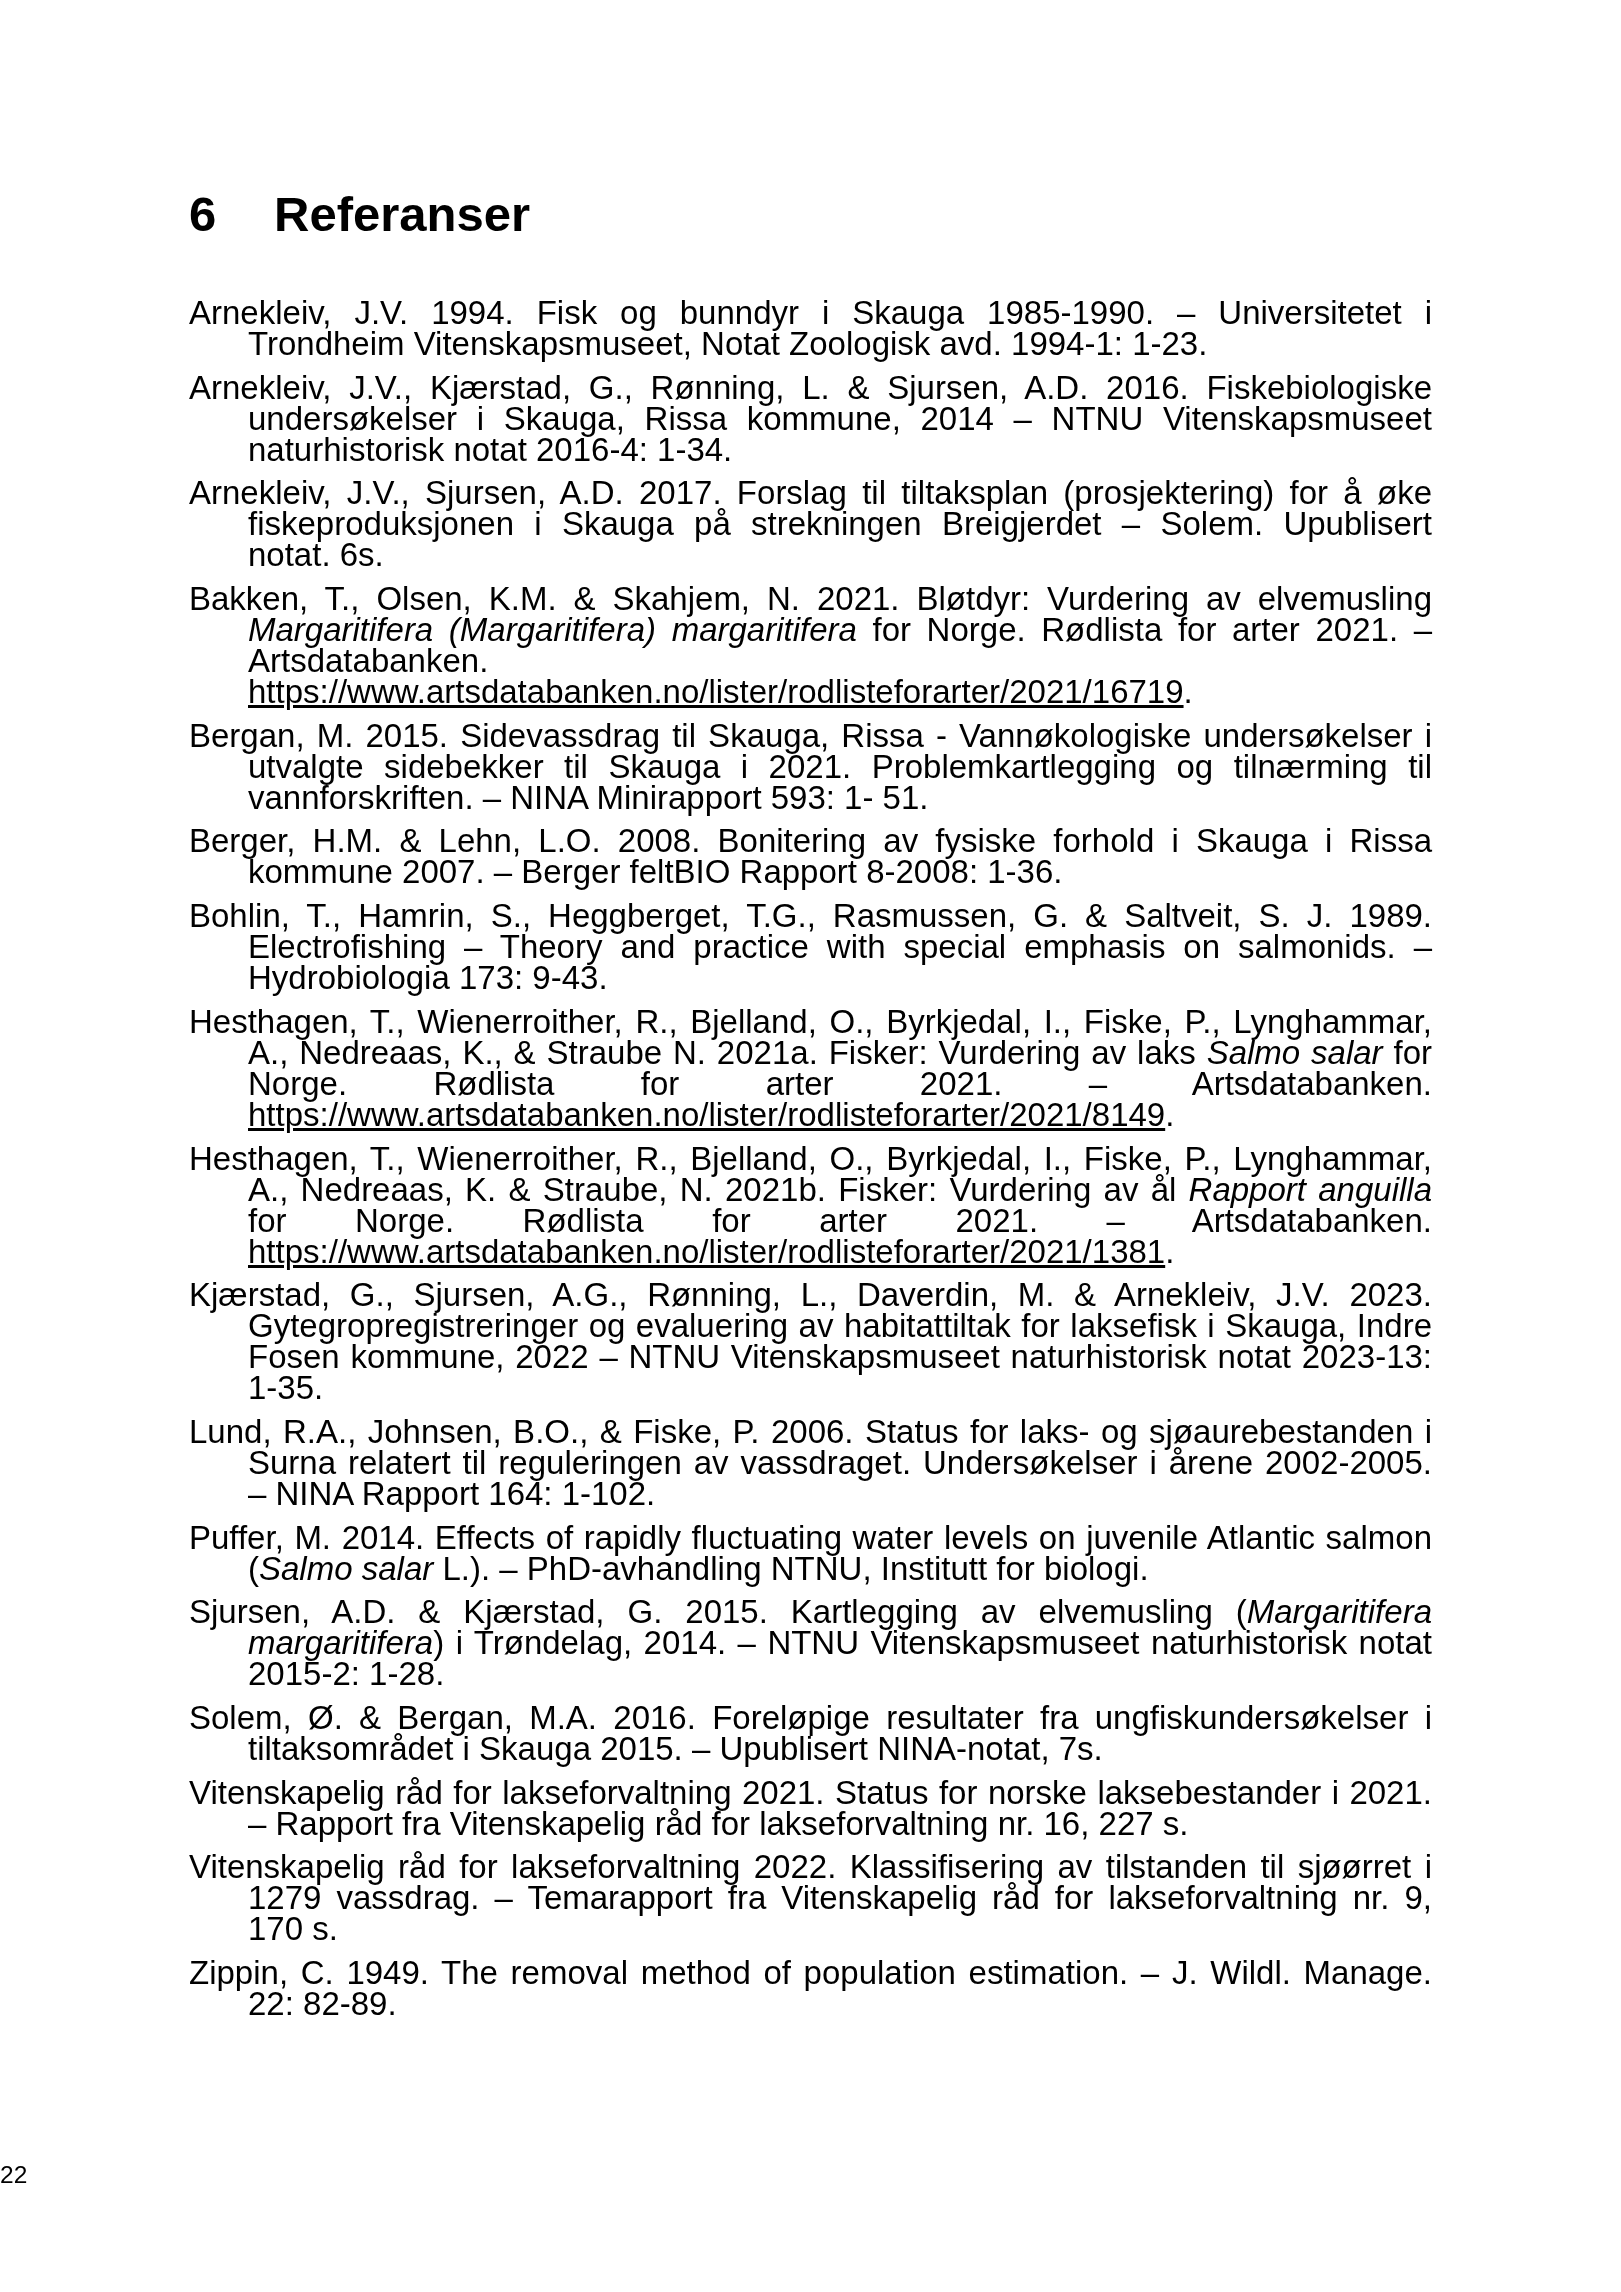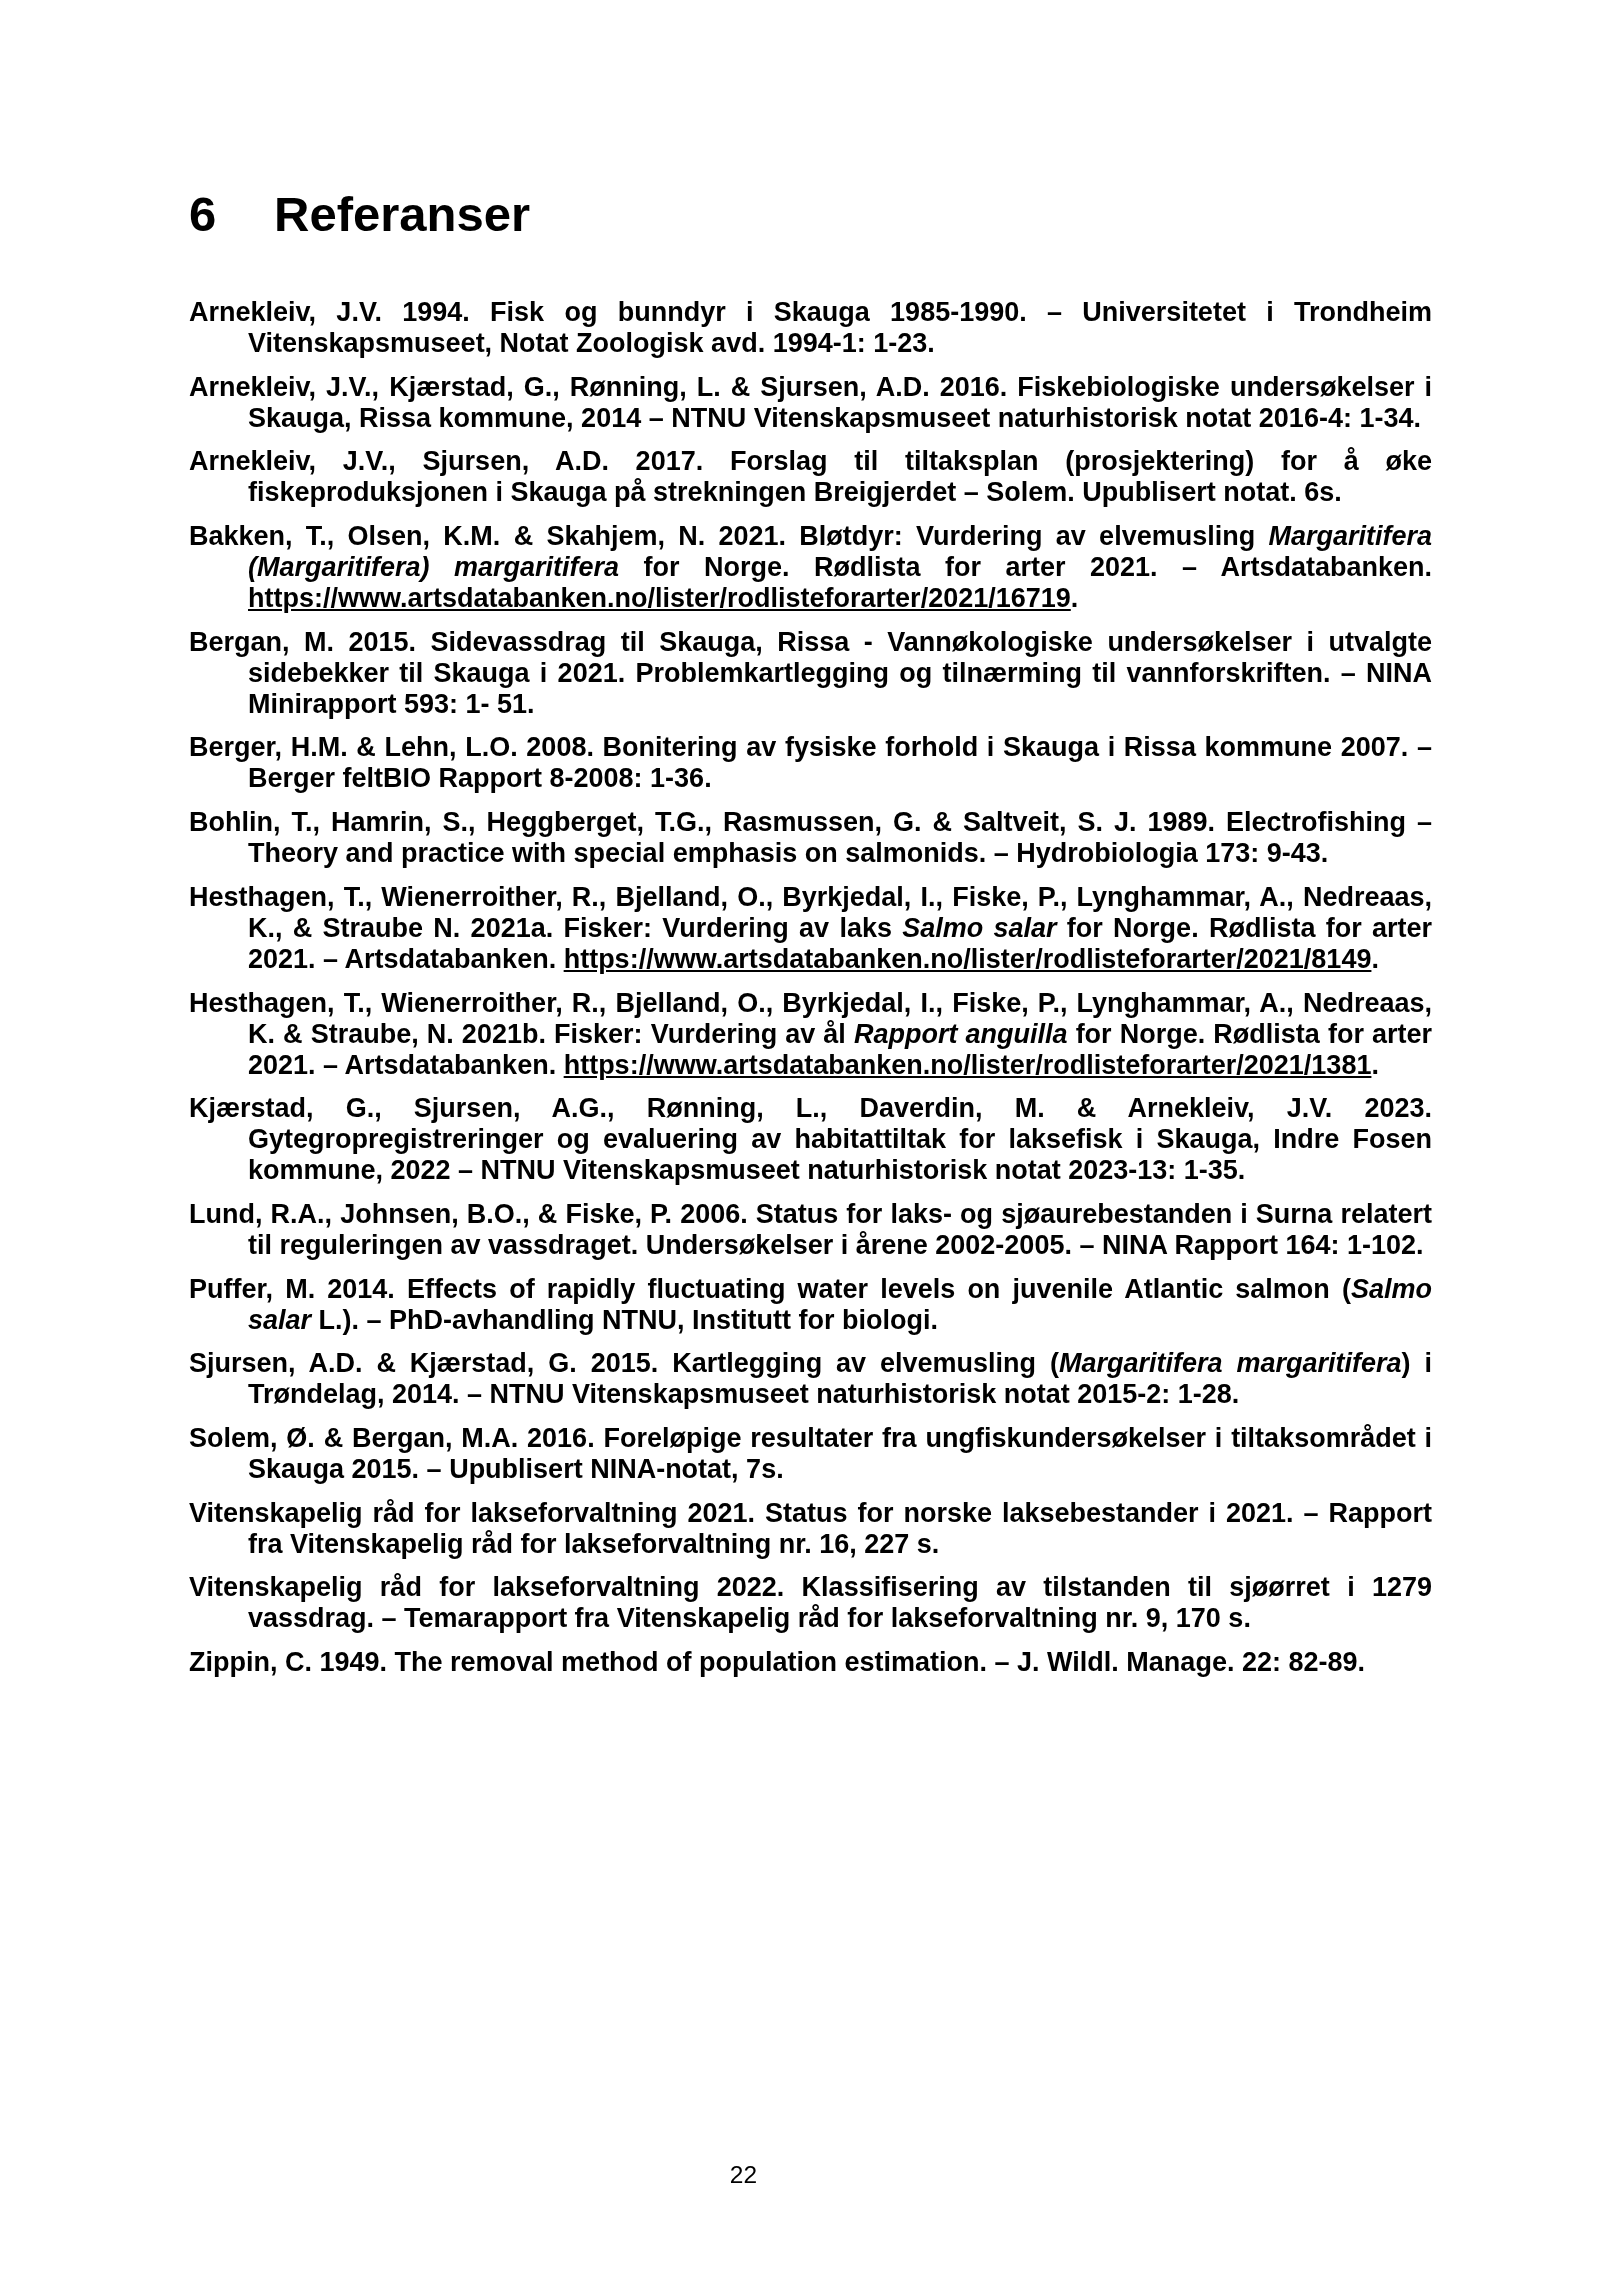--- a/index.html
+++ b/index.html
@@ -24,36 +24,34 @@
     line-height: 51px;
     font-weight: bold;
     margin: 0 0 57px 0;
     letter-spacing: 0px;
   }
   .section-heading .h-num {
     width: 85px;
     flex: 0 0 85px;
   }
   .ref {
-    font-size: 27px;
+    font-size: 33px;
     line-height: 31px;
     text-align: justify;
     margin: 0 0 12.7px 0;
     padding-left: 59px;
     text-indent: -59px;
-    font-weight: bold;
   }
   .ref em { font-style: italic; }
   .ref .link { text-decoration: underline; }
   .page-number {
     position: absolute;
     top: 2159px;
     left: 0;
     width: 1487px;
-    text-align: center;
     font-size: 24.5px;
     line-height: 31px;
   }
 </style>
 </head>
 <body>
 
 <main class="page-inner">
   <h1 class="section-heading">
     <span class="h-num">6</span>

